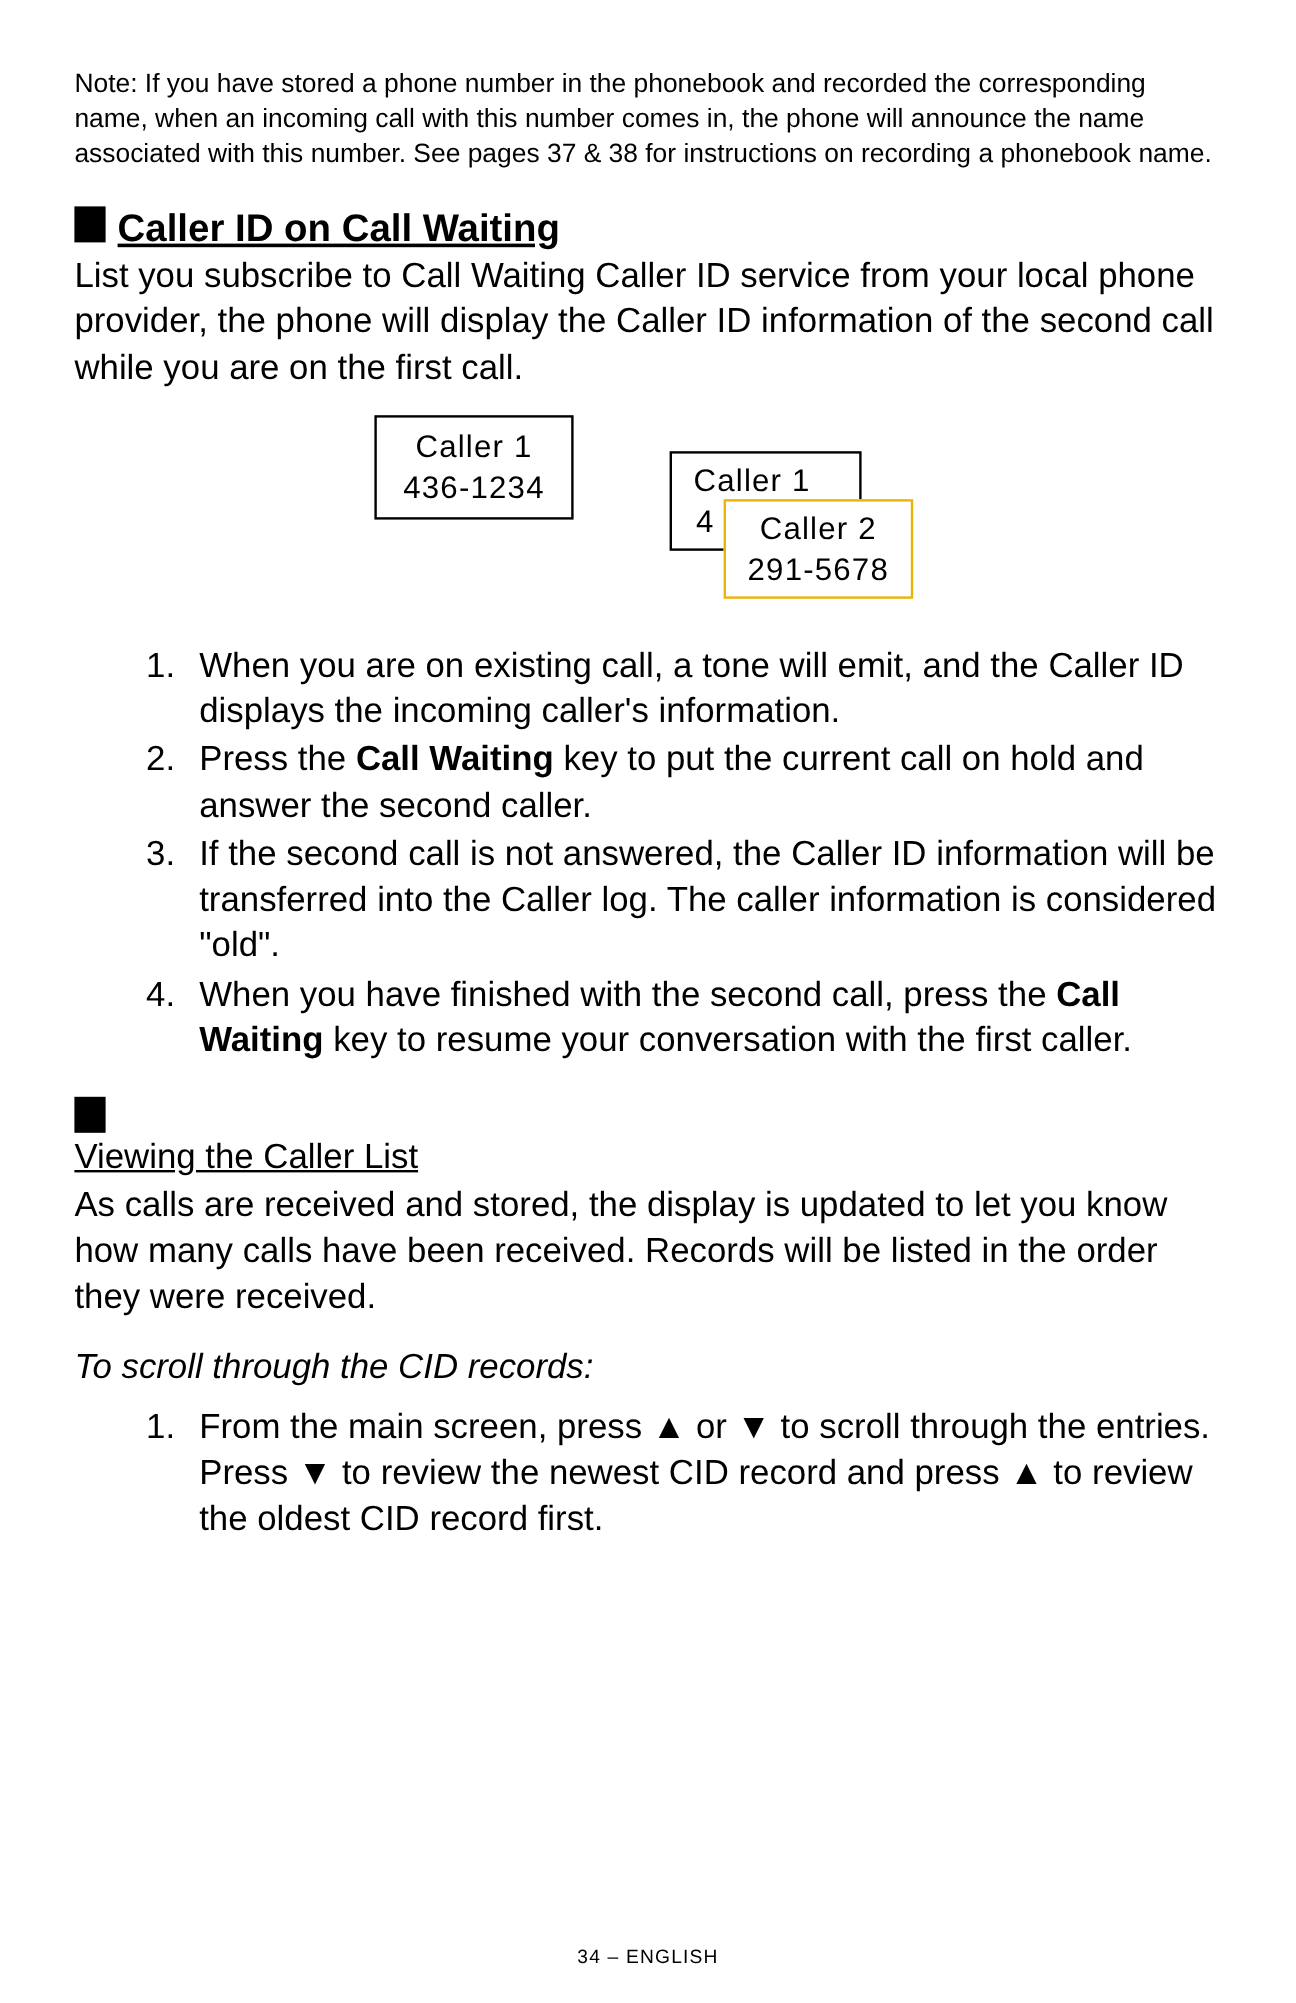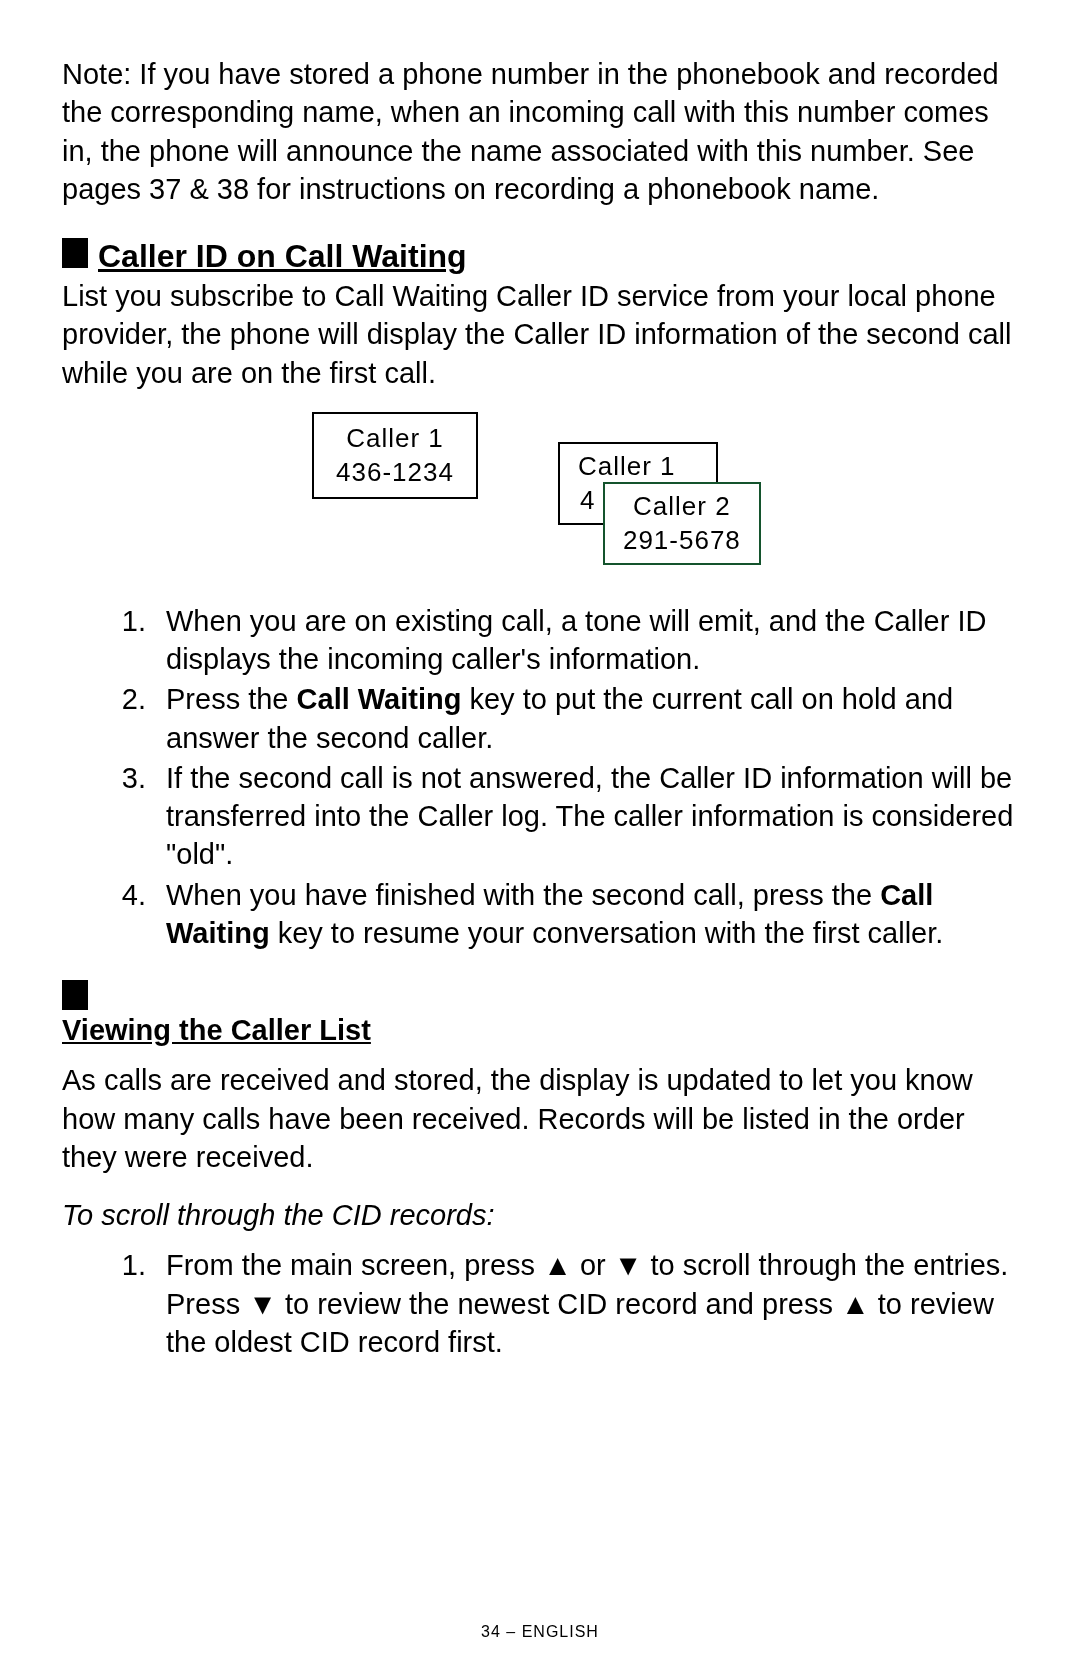--- a/index.html
+++ b/index.html
@@ -5,21 +5,21 @@
   * { margin: 0; padding: 0; box-sizing: border-box; }
   body {
     background: #fff;
     font-family: "Lucida Sans", "Lucida Grande", Verdana, Arial, sans-serif;
     color: #000;
     width: 1080px;
     height: 1669px;
     padding: 55px 62px 30px 62px;
     position: relative;
   }
-  .note { font-size: 29px; line-height: 1.32; margin-bottom: 30px; }
+  .note { font-size: 22px; line-height: 1.32; margin-bottom: 30px; }
   .section-head { display: flex; align-items: flex-start; margin-top: 8px; margin-bottom: 2px; text-decoration: underline; }
   .section-head .block {
     width: 26px; height: 30px; background: #000; margin-right: 10px;
   }
   .section-head h2 { font-size: 32px; font-weight: bold; }
   .body-text { font-size: 29px; line-height: 1.32; margin-bottom: 20px; }
   .diagram-row {
     display: flex; align-items: flex-start; justify-content: center;
     gap: 80px; margin: 20px 0 30px 0;
   }
@@ -38,38 +38,38 @@
     position: absolute; top: 0; left: 0;
     border: 2px solid #000; background: #fff;
     font-family: Arial, Helvetica, sans-serif;
     font-size: 26px; letter-spacing: 1px;
     padding: 6px 18px;
     width: 160px;
     line-height: 1.3;
   }
   .lcd-stack .lcd-front {
     position: absolute; top: 40px; left: 45px;
-    border: 2px solid #14532d; background: #fff;
+    border: 2px solid #eab308; background: #fff;
     font-family: Arial, Helvetica, sans-serif;
     font-size: 26px; letter-spacing: 1px;
     padding: 6px 18px;
     text-align: center;
     line-height: 1.3;
   }
   ol.numbered {
     list-style: decimal;
     margin-left: 92px;
     font-size: 29px;
     line-height: 1.32;
     margin-bottom: 28px;
   }
   ol.numbered li { padding-left: 12px; margin-bottom: 2px; }
   .sub-head {
-    font-size: 29px; font-weight: bold; text-decoration: underline;
-    margin-top: 4px; margin-bottom: 14px;
+    font-size: 29px; font-weight: normal; text-decoration: underline;
+    margin-top: 4px; margin-bottom: 4px;
   }
   .arrow { display: inline-block; }
   .footer {
     position: absolute; bottom: 28px; left: 0; width: 100%;
     text-align: center; font-size: 16px; letter-spacing: 1px;
   }
   b { font-weight: bold; }
 </style>
 </head>
 <body>

